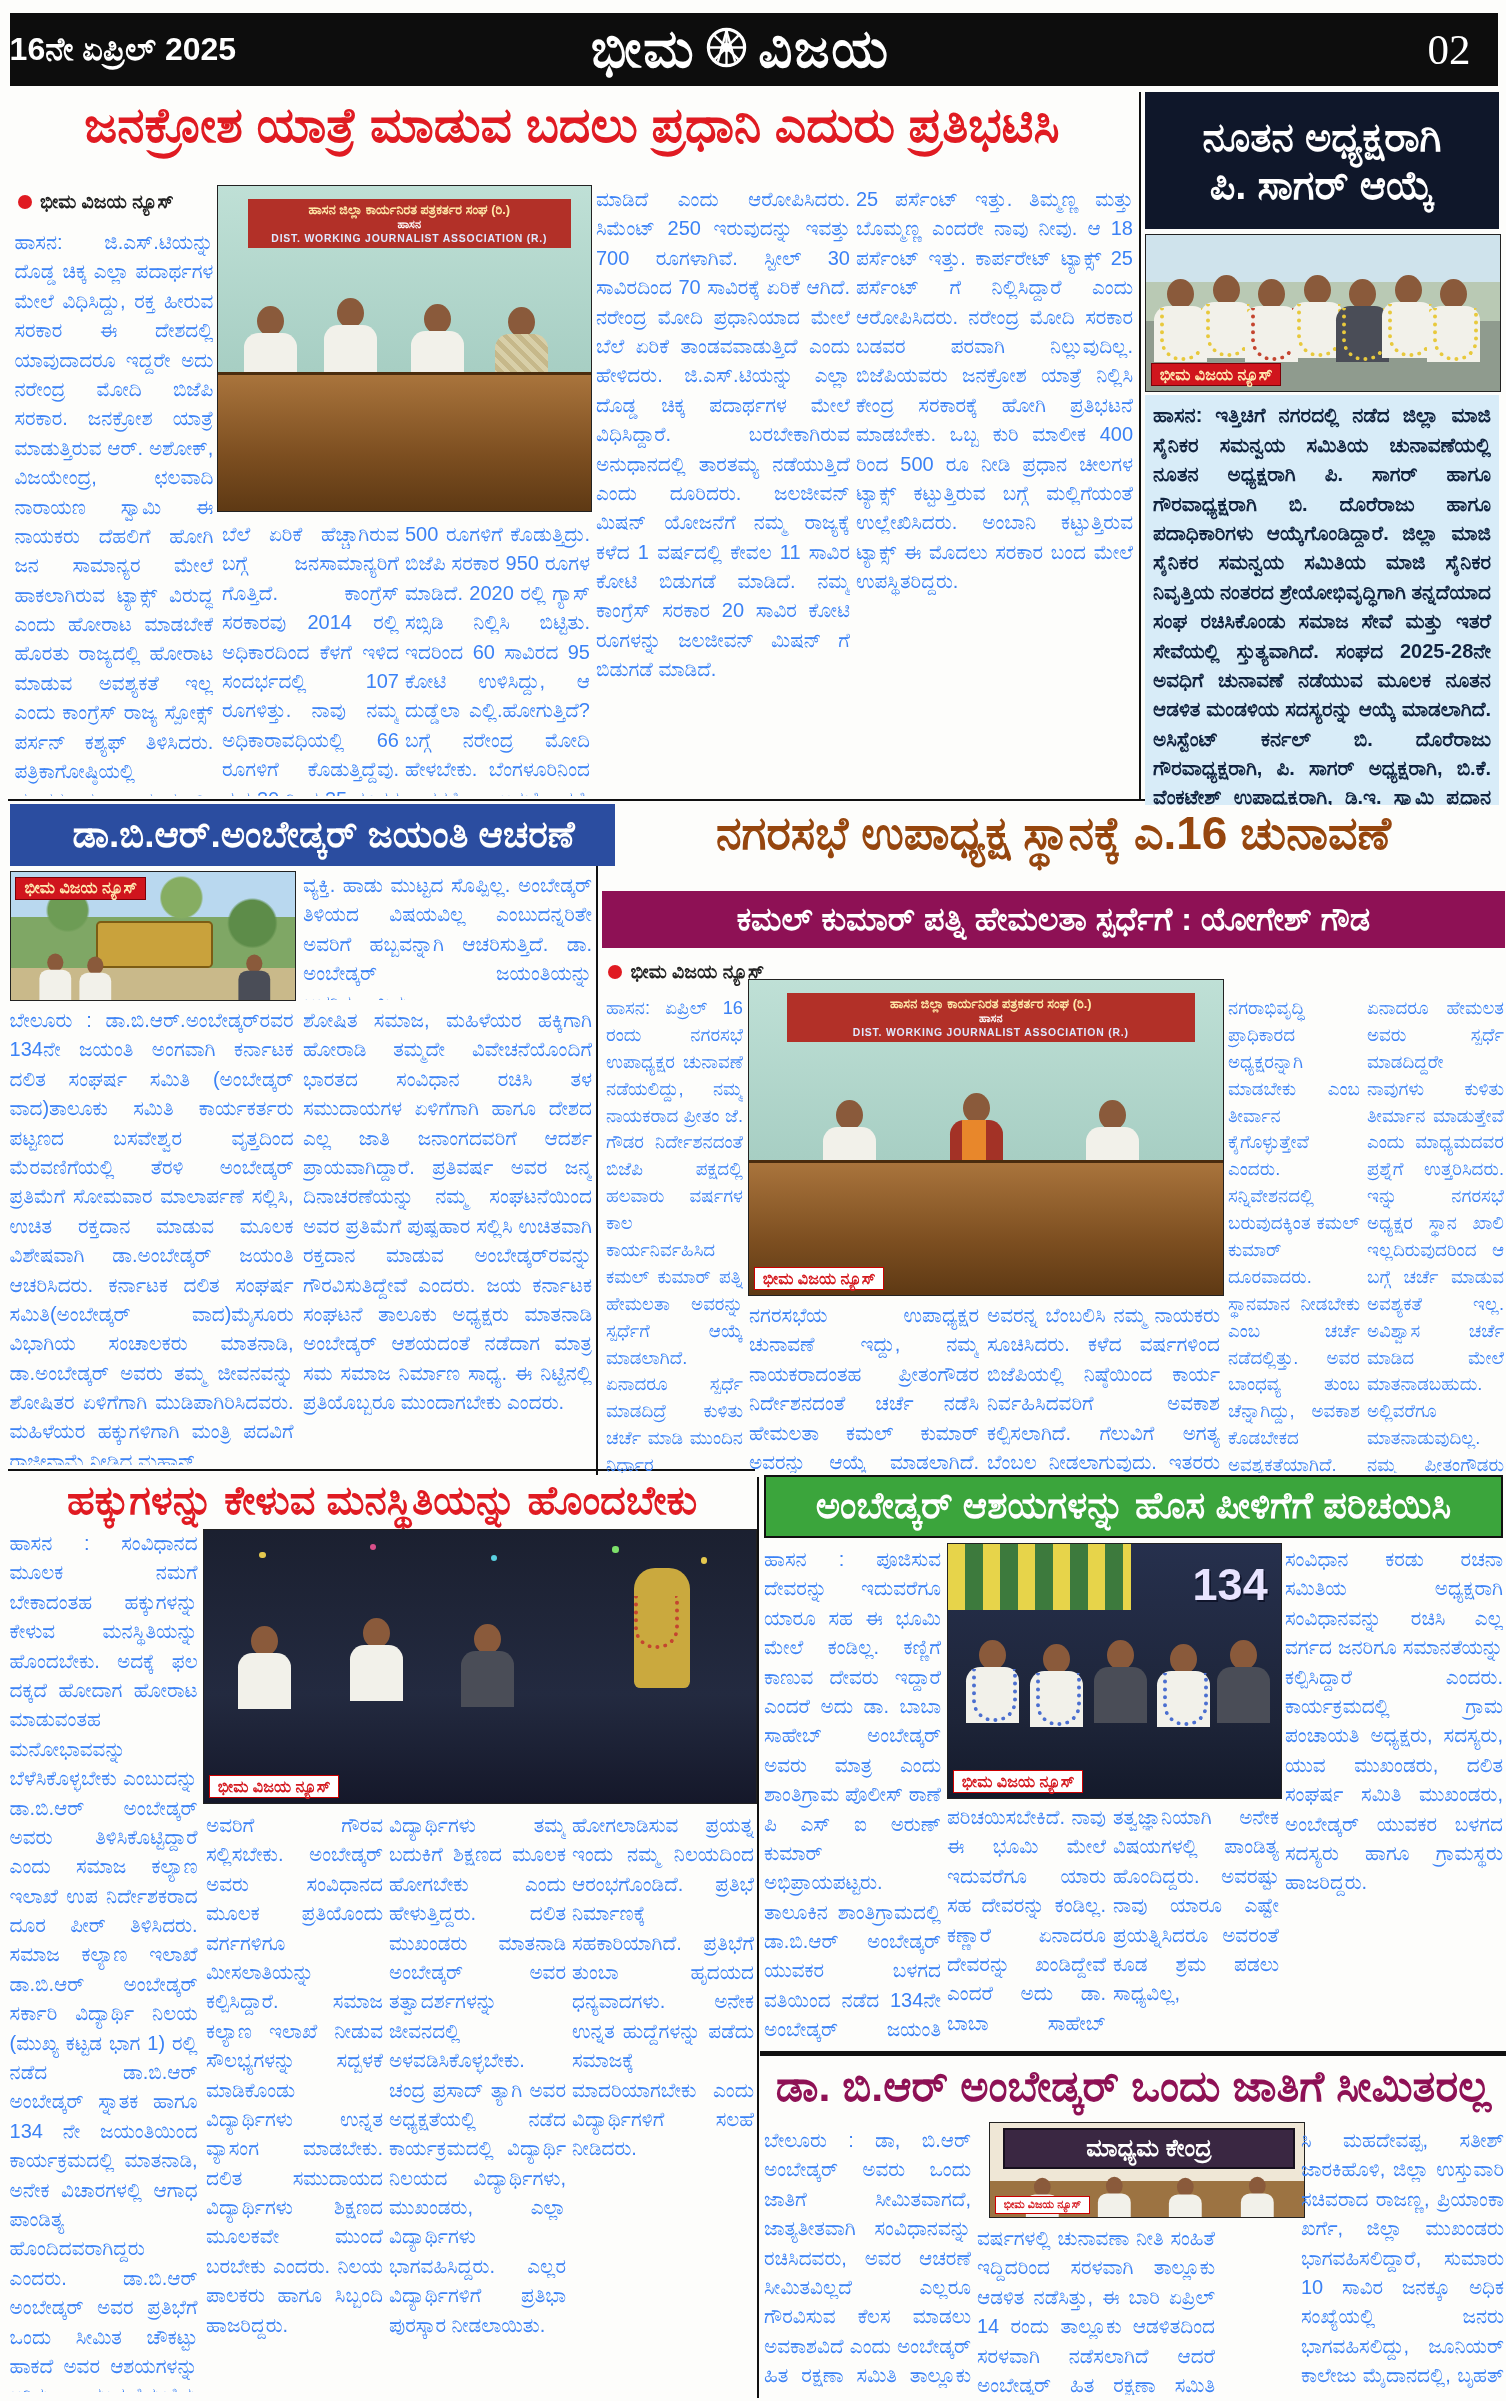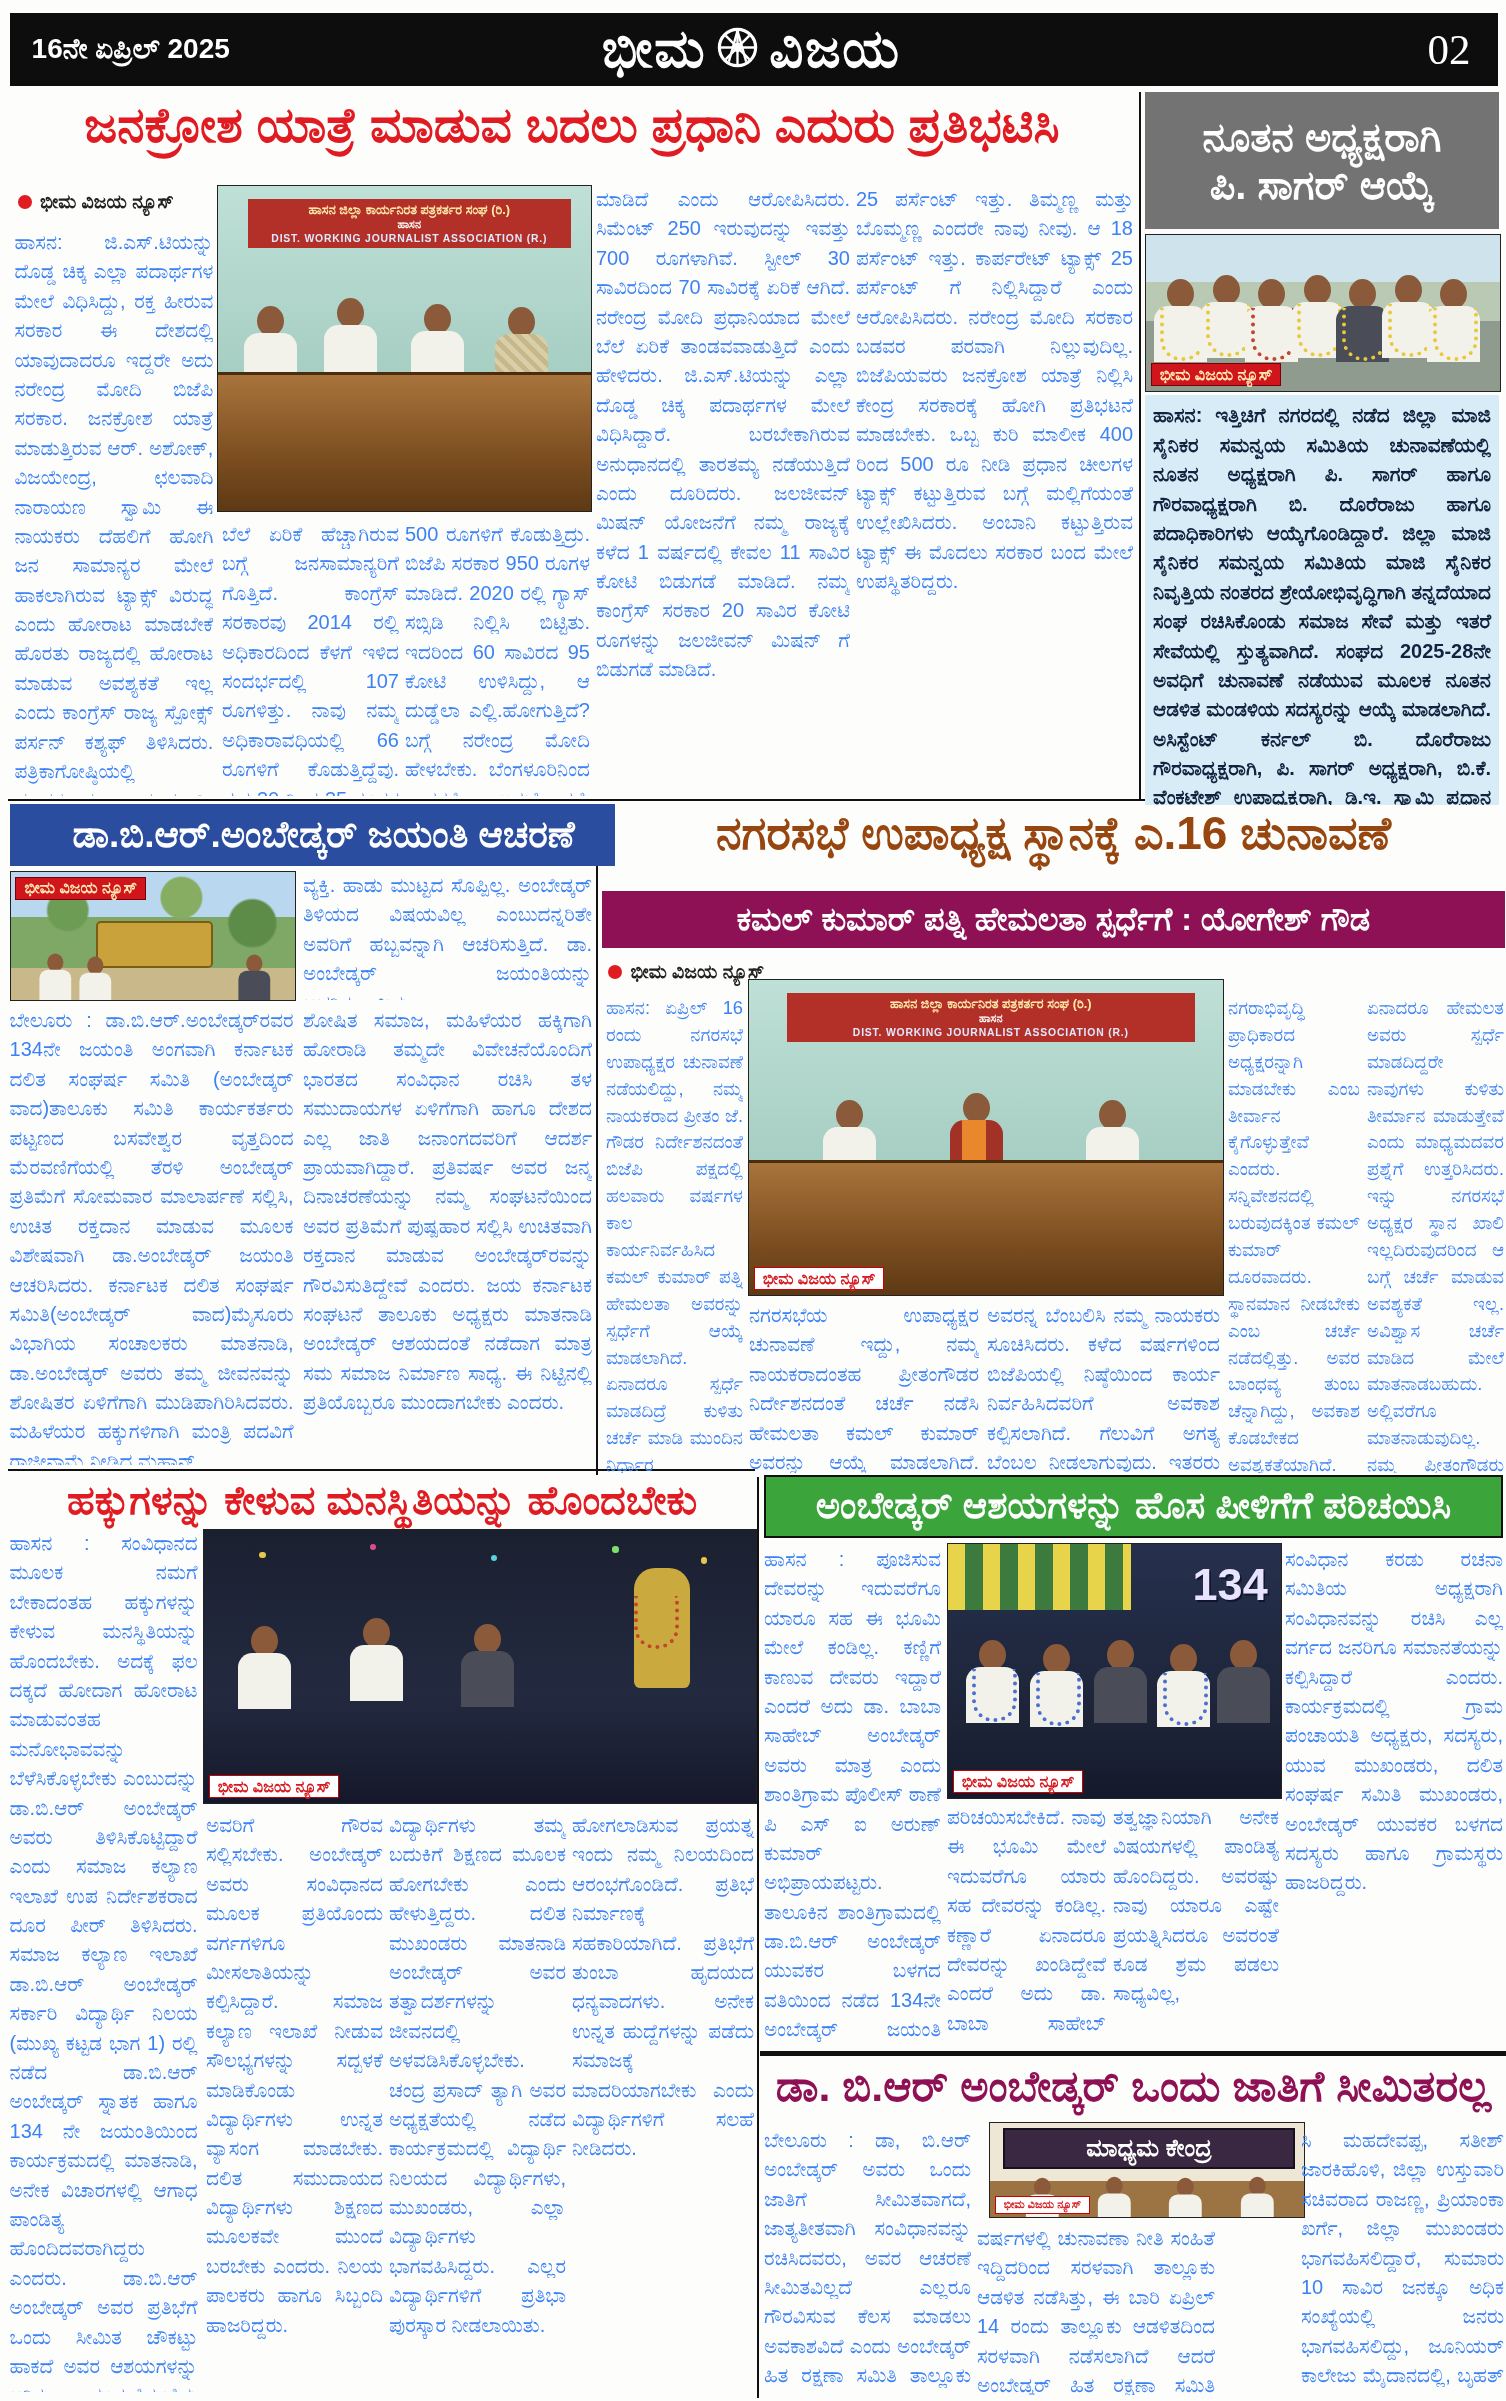--- a/index.html
+++ b/index.html
@@ -2,35 +2,35 @@
 <html style="font-size:12.8px"><head>
 <meta charset="utf-8">
 <style>
   html,body{margin:0;padding:0;background:#888;}
   .page{position:relative;width:1507px;height:2401px;background:#fdfdfb;
         font-family:"Liberation Sans","DejaVu Sans",sans-serif;overflow:hidden;}
 
   
   .masthead{position:absolute;left:9.6px;top:12.8px;width:1488px;height:73px;background:#0d0d0d;
             display:flex;align-items:center;justify-content:space-between;color:#fff;}
-  .mast-date{font-size:28px;font-weight:bold;padding-left:22px;width:335px;}
+  .mast-date{font-size:32px;font-weight:bold;width:335px;}
   .mast-title{display:flex;align-items:center;gap:11px;font-size:53px;font-weight:bold;letter-spacing:1.6px;}
   .mast-page{font-family:"Liberation Serif","DejaVu Serif",serif;font-size:43px;padding-right:27px;width:335px;text-align:right;}
 
   
   .rule{position:absolute;background:#111;}
 
   
   .headline{position:absolute;font-weight:bold;text-align:center;line-height:1.15;}
   .hl-red{color:#e01b22;}
   .hl-brown{color:#96460e;}
   .hl-maroon-text{color:#8e1155;}
   .box-head{position:absolute;display:flex;align-items:center;justify-content:center;
             font-weight:bold;color:#fff;text-align:center;line-height:1.2;}
-  .bg-sky{background:#737373;flex-direction:column;}
+  .bg-sky{background:#0f172a;flex-direction:column;}
   .bg-navy{background:#2b4da0;padding-left:23px;}
   .bg-maroon{background:#8e1155;}
   .bg-green{background:#3ba53c;border:2.4px solid #111;}
 
   
   .col{position:absolute;font-size:20px;line-height:1.47;text-align:justify;color:#3b82f6;overflow:hidden;}
   .col-bold{font-weight:600;}
   .byline{position:absolute;display:flex;align-items:center;gap:8px;font-weight:bold;font-size:19px;color:#222;}
   .byline .dot{width:14.4px;height:14.4px;border-radius:50%;background:#e01b22;flex:0 0 auto;}
 

